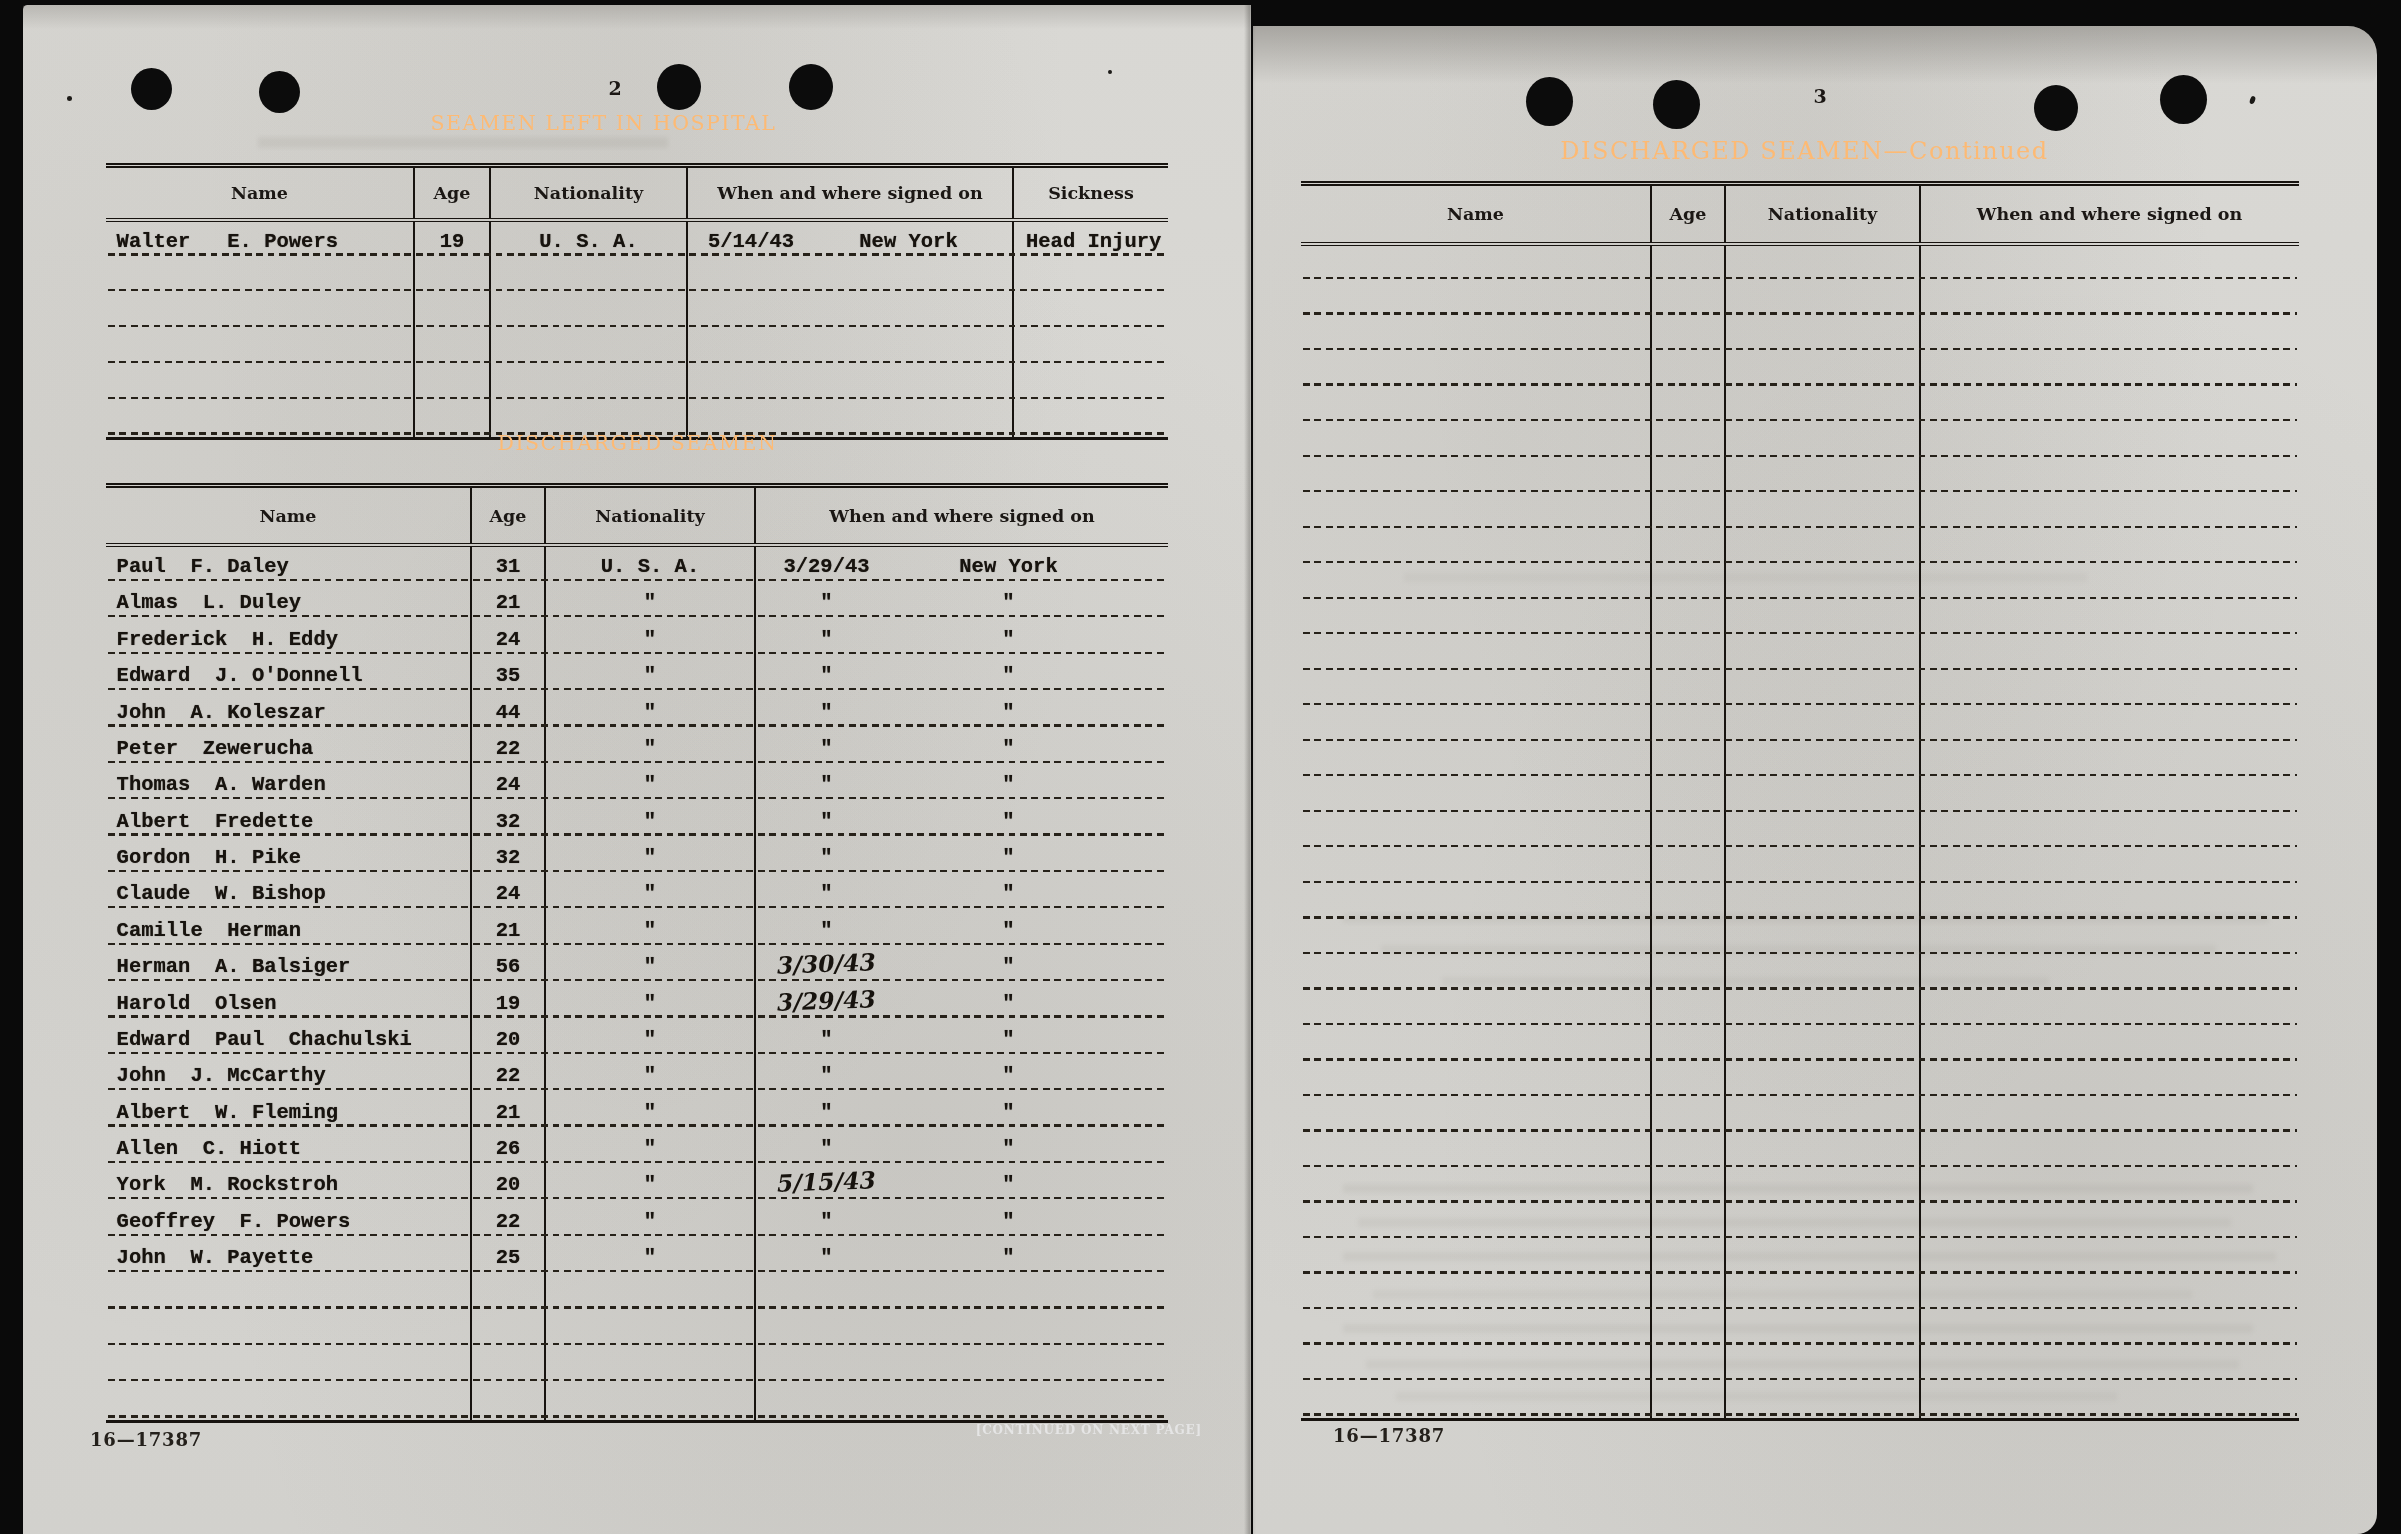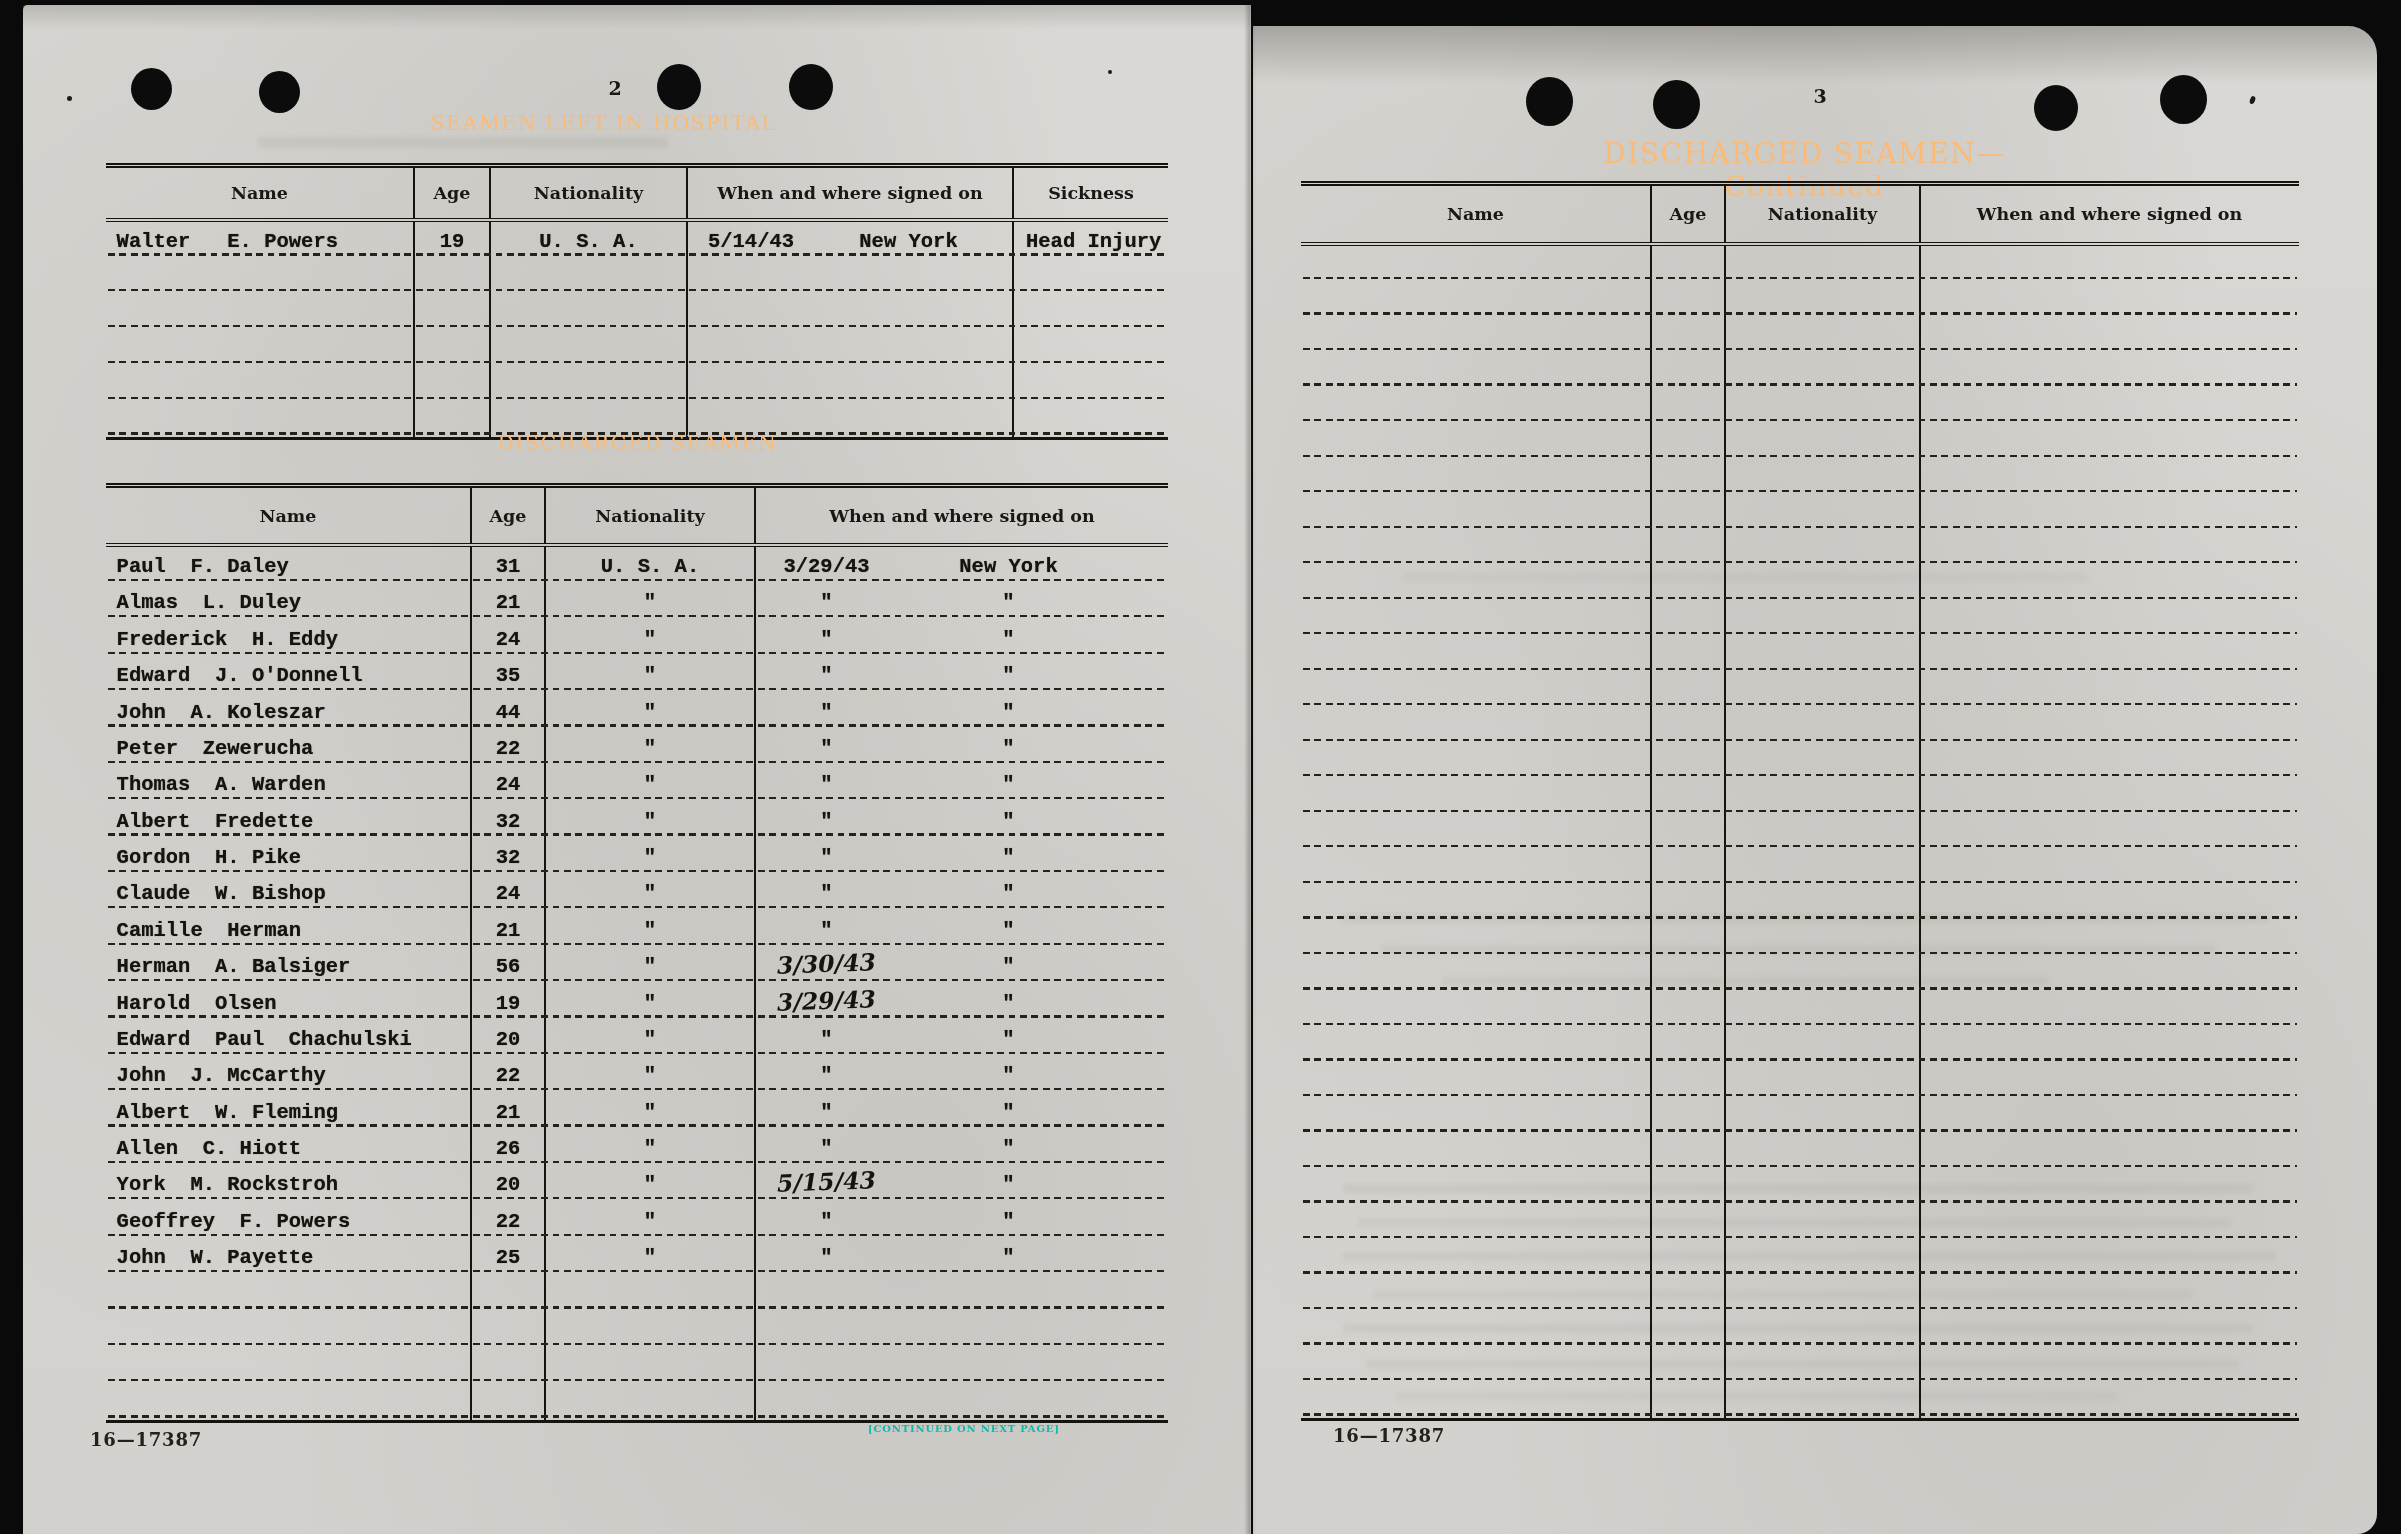--- a/index.html
+++ b/index.html
@@ -19,21 +19,21 @@
       background:linear-gradient(180deg,rgba(72,68,62,0.20),rgba(72,68,62,0) 90%);}
   .seam{position:absolute;left:1244px;top:4.6px;width:12px;height:1530px;
       background:linear-gradient(90deg,rgba(0,0,0,0) 0%,rgba(40,38,34,0.28) 45%,rgba(0,0,0,0.10) 60%,rgba(0,0,0,0) 100%);}
   .hole{position:absolute;border-radius:50%;background:#0c0c0c;}
   .speck{position:absolute;border-radius:50%;background:#1c1a17;}
   .smudge{position:absolute;background:#8e8a80;filter:blur(2.3px);}
   
   .ptitle{position:absolute;text-align:center;font-weight:400;color:#fdba74;font-size:20.5px;letter-spacing:1.5px;}
   .pnum{position:absolute;text-align:center;font-weight:700;color:#1b1714;font-size:19px;}
   .formno{position:absolute;font-weight:700;color:#24201b;font-size:18px;letter-spacing:0.8px;}
-  .contnote{position:absolute;text-align:left;font-weight:700;color:#14b8a6;font-size:10px;letter-spacing:0.8px;}
+  .contnote{position:absolute;text-align:right;font-weight:700;color:#e5e5e5;font-size:12px;letter-spacing:0.8px;}
   
   .tbl{position:absolute;}
   .thead{display:flex;border-top:5.3px double #17130f;border-bottom:4.6px double #17130f;margin-top:13px;}
   .th{box-sizing:border-box;display:flex;align-items:center;justify-content:center;
       font-weight:700;font-size:17.5px;color:#1b1714;border-left:2.3px solid #17130f;}
   .th:first-child{border-left:none;}
   .tbody{display:flex;flex-direction:column;border-bottom:3.8px solid #17130f;}
   .tr{position:relative;display:flex;flex:1 1 0;}
   .tr::after{content:'';position:absolute;left:2.3px;right:2.3px;bottom:2.3px;height:2.3px;
       background:repeating-linear-gradient(90deg,#262119 0 6.8px,transparent 6.8px 11.4px);}
@@ -498,21 +498,21 @@
           <div class="td cx2"></div>
           <div class="td cw2"></div>
         </div>
       </div>
   </div>
 
   <div class="formno" style="left:90px;top:1429px;">16—17387</div>
   <div class="contnote" style="left:868px;top:1423px;width:334px;">[CONTINUED ON NEXT PAGE]</div>
 
   <div class="pnum" style="left:1797px;top:85px;width:46px;">3</div>
-  <div class="ptitle" style="left:1539px;top:137px;width:531px;font-size:28px;">DISCHARGED SEAMEN—Continued</div>
+  <div class="ptitle" style="left:1539px;top:137px;width:531px;font-size:24px;">DISCHARGED SEAMEN—Continued</div>
 
   <div class="tbl" style="left:1301px;top:168px;width:998px;">
     <div class="thead" id="t3-head">
       <div class="th cn3">Name</div>
       <div class="th ca3">Age</div>
       <div class="th cx3">Nationality</div>
       <div class="th cw3">When and where signed on</div>
     </div>
     <div class="tbody" id="t3-body">
         <div class="tr">

